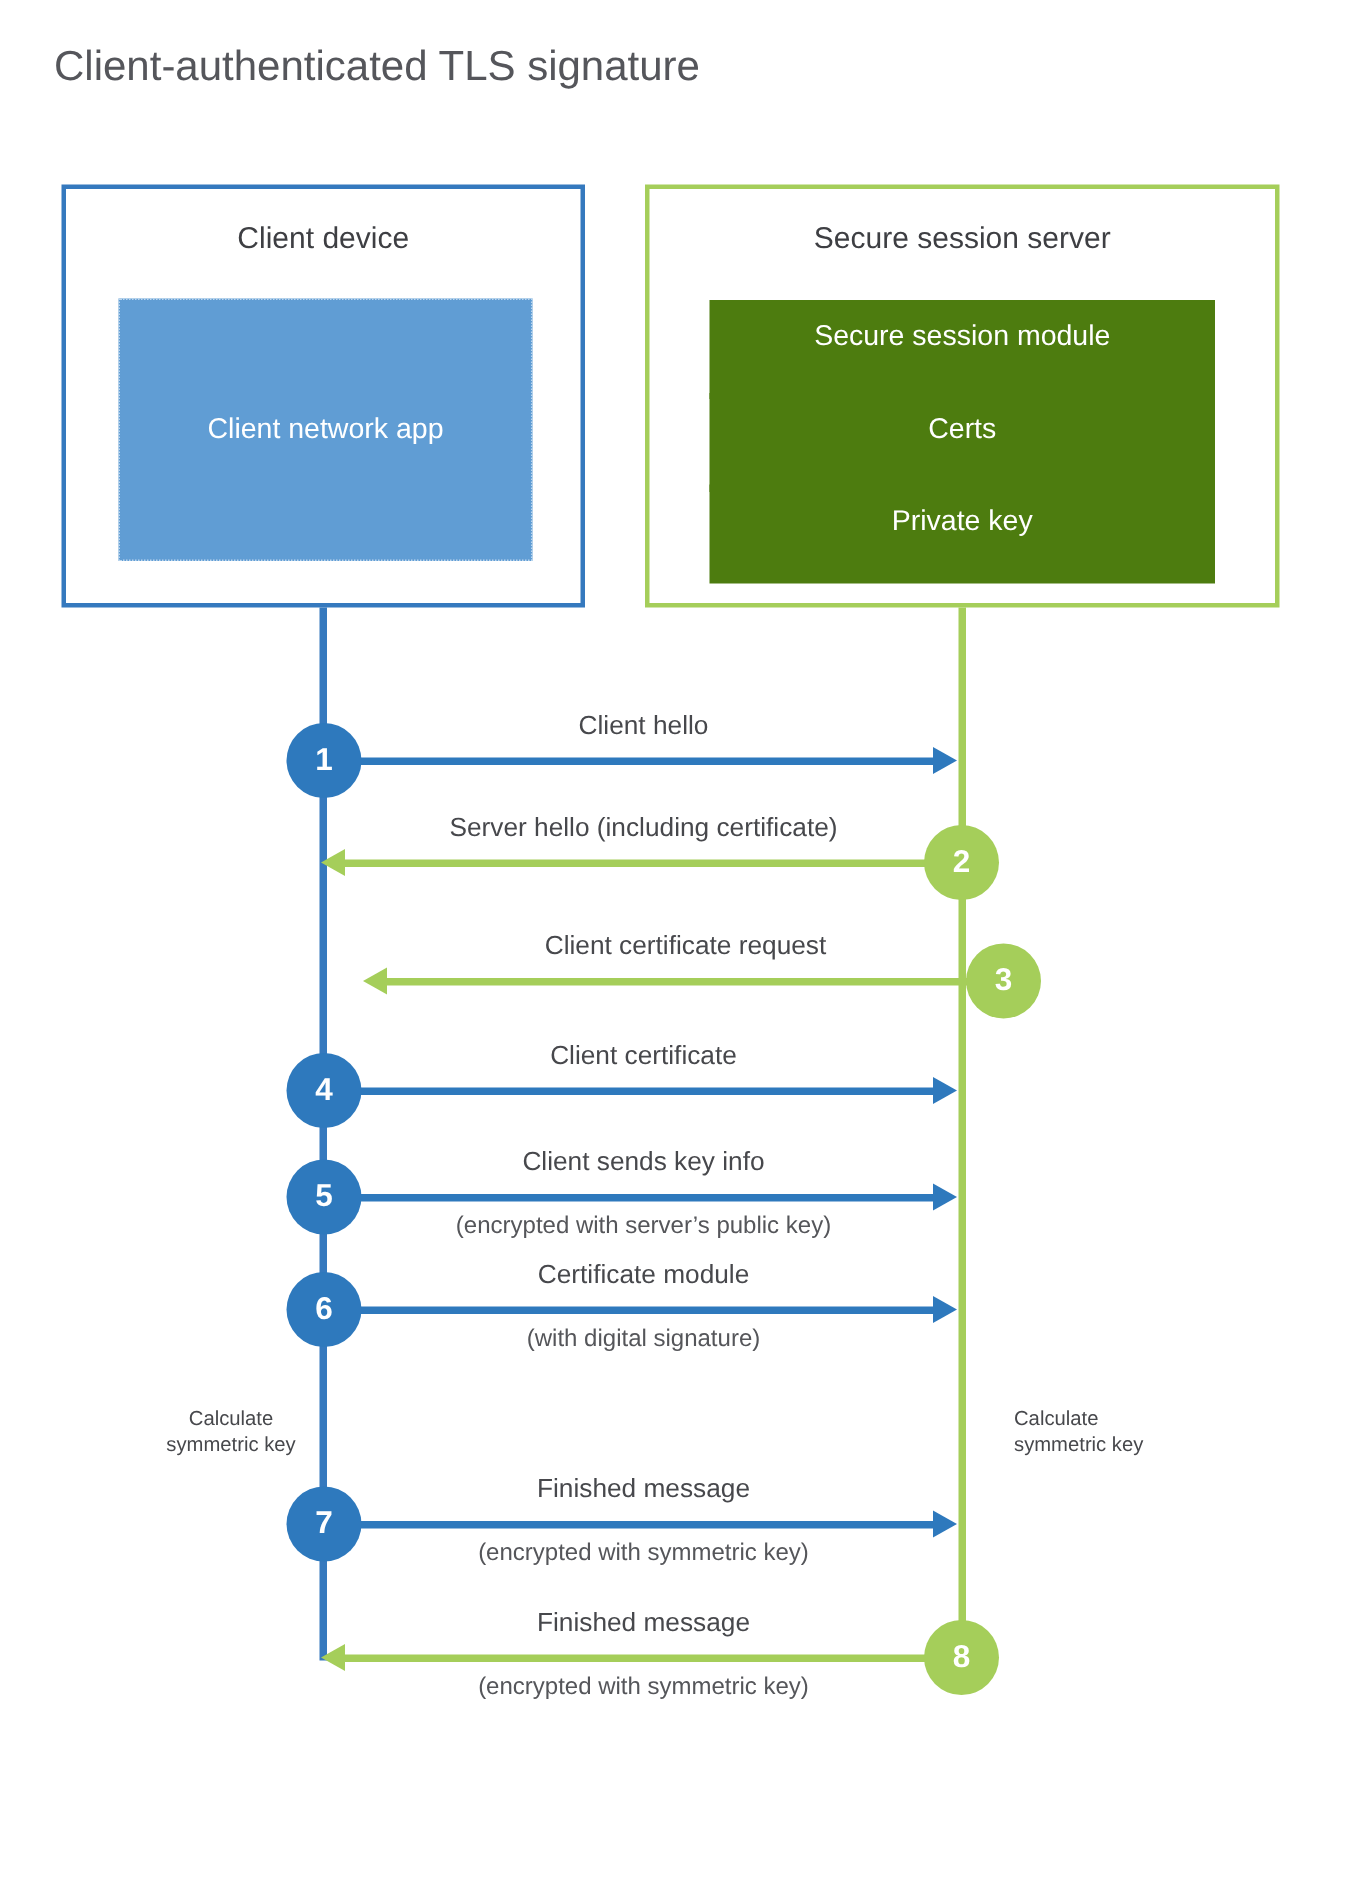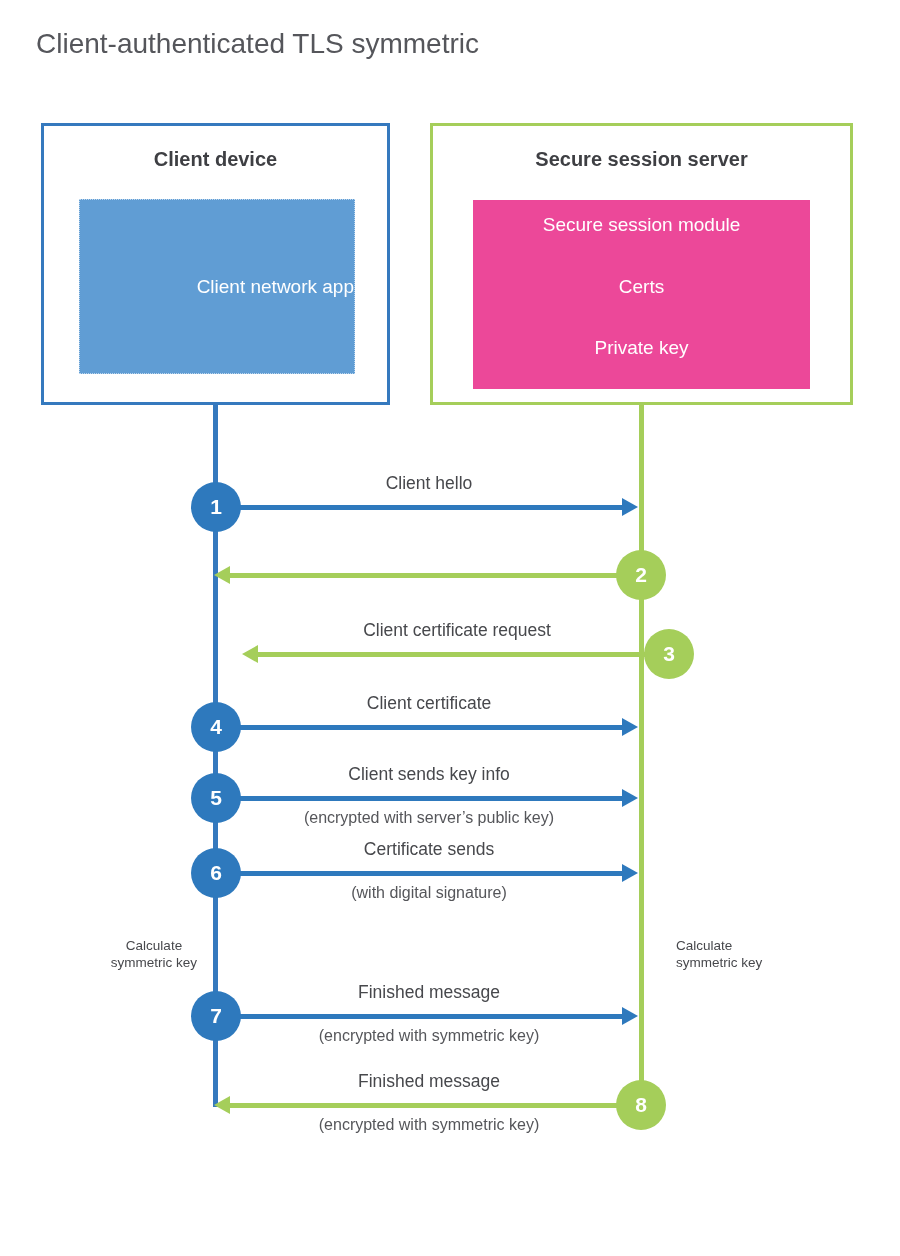--- a/index.html
+++ b/index.html
@@ -7,29 +7,29 @@
   .canvas{position:relative;width:900px;height:1256px;background:#ffffff;overflow:hidden;}
 
   
   .page-title{position:absolute;left:36px;top:28px;font-size:28px;font-weight:400;
     color:#55565B;letter-spacing:0;}
 
   
   .actor-box{position:absolute;top:123px;height:282px;background:#fff;box-sizing:border-box;}
   .client-box{left:41px;width:349px;border:3px solid #3579BE;}
   .server-box{left:430px;width:423px;border:3px solid #A5CE5A;}
-  .actor-title{margin-top:22px;text-align:center;font-size:20px;font-weight:700;color:#3E3F43;}
+  .actor-title{margin-top:22px;text-align:center;font-size:20px;font-weight:400;color:#3E3F43;}
 
   .client-module{position:absolute;left:79px;top:199px;width:276px;height:175px;
     background:#609DD4;border:1px dotted #BCD6EE;box-sizing:border-box;
-    display:flex;align-items:center;justify-content:flex-end;}
+    display:flex;align-items:center;justify-content:center;}
   .client-module span{display:block;max-width:175px;text-align:center;color:#ffffff;
     font-size:19px;line-height:28px;}
 
-  .server-bar{position:absolute;left:473px;width:337px;height:66px;background:#ec4899;
+  .server-bar{position:absolute;left:473px;width:337px;height:66px;background:#4d7c0f;
     color:#ffffff;font-size:19px;text-align:center;line-height:49px;}
   .bar-1{top:200px;}
   .bar-2{top:262px;}
   .bar-3{top:323px;}
 
   
   .lifeline{position:absolute;top:405px;width:5px;}
   .lifeline.blue{left:213px;height:702px;background:#3579BE;}
   .lifeline.green{left:639px;height:700px;background:#A5CE5A;}
 
@@ -62,21 +62,21 @@
   .note{position:absolute;font-size:13.5px;line-height:17px;color:#47484C;}
   .note-decrypt{left:666px;top:764px;width:158px;text-align:left;}
   .note-calc-left{left:98px;top:937px;width:112px;text-align:center;}
   .note-calc-right{left:676px;top:937px;width:110px;text-align:left;}
 </style>
 </head>
 <body>
 
 <div class="canvas">
 
-  <div class="page-title">Client-authenticated TLS symmetric</div>
+  <div class="page-title">Client-authenticated TLS signature</div>
 
   <div class="actor-box client-box">
     <div class="actor-title">Client device</div>
   </div>
   <div class="client-module">
     <span>Client network app</span>
   </div>
 
   <div class="actor-box server-box">
     <div class="actor-title">Secure session server</div>
@@ -88,20 +88,21 @@
   <div class="lifeline blue"></div>
   <div class="lifeline green"></div>
 
   <div class="step step-1 client">
     <div class="label">Client hello</div>
     <div class="arrow"></div>
     <div class="circle">1</div>
   </div>
 
   <div class="step step-2 server">
+    <div class="label">Server hello (including certificate)</div>
     <div class="arrow"></div>
     <div class="circle">2</div>
   </div>
 
   <div class="step step-3 server">
     <div class="label">Client certificate request</div>
     <div class="arrow"></div>
     <div class="circle">3</div>
   </div>
 
@@ -112,21 +113,21 @@
   </div>
 
   <div class="step step-5 client">
     <div class="label">Client sends key info</div>
     <div class="arrow"></div>
     <div class="circle">5</div>
     <div class="sub">(encrypted with server’s public key)</div>
   </div>
 
   <div class="step step-6 client">
-    <div class="label">Certificate sends</div>
+    <div class="label">Certificate module</div>
     <div class="arrow"></div>
     <div class="circle">6</div>
     <div class="sub">(with digital signature)</div>
   </div>
 
   <div class="step step-7 client">
     <div class="label">Finished message</div>
     <div class="arrow"></div>
     <div class="circle">7</div>
     <div class="sub">(encrypted with symmetric key)</div>

